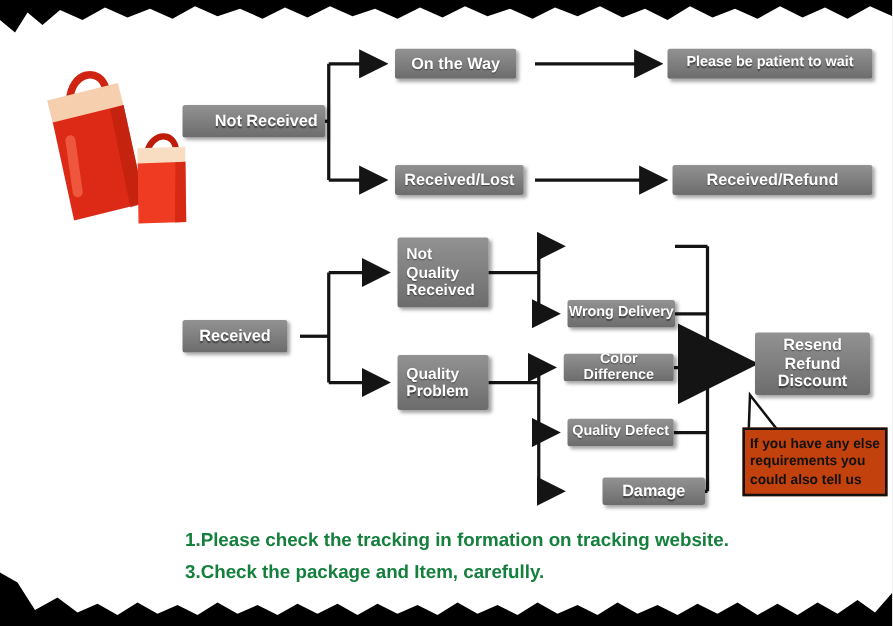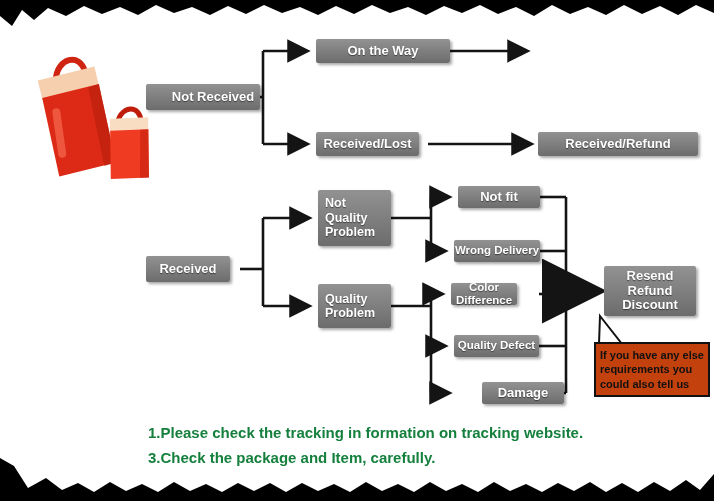--- a/index.html
+++ b/index.html
@@ -96,29 +96,29 @@
     <g transform="rotate(4 110 100)">
       <path d="M98,74 C101,58 119,56 121,72" stroke="#c01c0c" stroke-width="5" fill="none"></path>
       <path d="M90,72 L128,68 L129,82 L91,86 Z" fill="#f8ddc2"></path>
       <path d="M91,84 L129,80 L133,128 L95,132 Z" fill="#ef3b22"></path>
       <path d="M129,80 L133,128 L124,129 L121,81 Z" fill="#c61f0d" opacity="0.6"></path>
     </g>
   </svg>
 
 
   <div class="node" style="left:146px;top:84px;width:94px;height:26px;padding-left:20px;">Not Received</div>
-  <div class="node" style="left:316px;top:39px;width:134px;height:24px;">On the Way</div>
+  <div class="node" style="left:316px;top:39px;width:97px;height:24px;">On the Way</div>
+  <div class="node small" style="left:534px;top:39px;width:164px;height:24px;">Please be patient to wait</div>
   <div class="node" style="left:316px;top:132px;width:103px;height:24px;">Received/Lost</div>
   <div class="node" style="left:538px;top:132px;width:160px;height:24px;">Received/Refund</div>
   <div class="node" style="left:146px;top:256px;width:84px;height:26px;">Received</div>
-  <div class="node left-align" style="left:318px;top:190px;width:66px;height:56px;font-size:12.5px;">Not Quality Problem</div>
+  <div class="node left-align" style="left:318px;top:190px;width:66px;height:56px;font-size:12.5px;">Not Quality Received</div>
   <div class="node left-align" style="left:318px;top:284px;width:66px;height:44px;font-size:12.5px;">Quality Problem</div>
-  <div class="node" style="left:458px;top:186px;width:82px;height:22px;">Not fit</div>
   <div class="node small" style="left:454px;top:240px;width:86px;height:22px;">Wrong Delivery</div>
-  <div class="node small" style="left:451px;top:283px;width:66px;height:22px;text-align:center;">Color Difference</div>
+  <div class="node small" style="left:451px;top:283px;width:88px;height:22px;text-align:center;">Color Difference</div>
   <div class="node small" style="left:454px;top:335px;width:85px;height:22px;">Quality Defect</div>
   <div class="node" style="left:458px;top:382px;width:82px;height:22px;margin-left:24px;">Damage</div>
   <div class="node" style="left:604px;top:266px;width:92px;height:50px;">Resend Refund Discount</div>
 
   <div class="bubble">If you have any else requirements you could also tell us</div>
 
   <div class="notes">
     <div>1.Please check the tracking in formation on tracking website.</div>
     <div>3.Check the package and Item, carefully.</div>
   </div>

